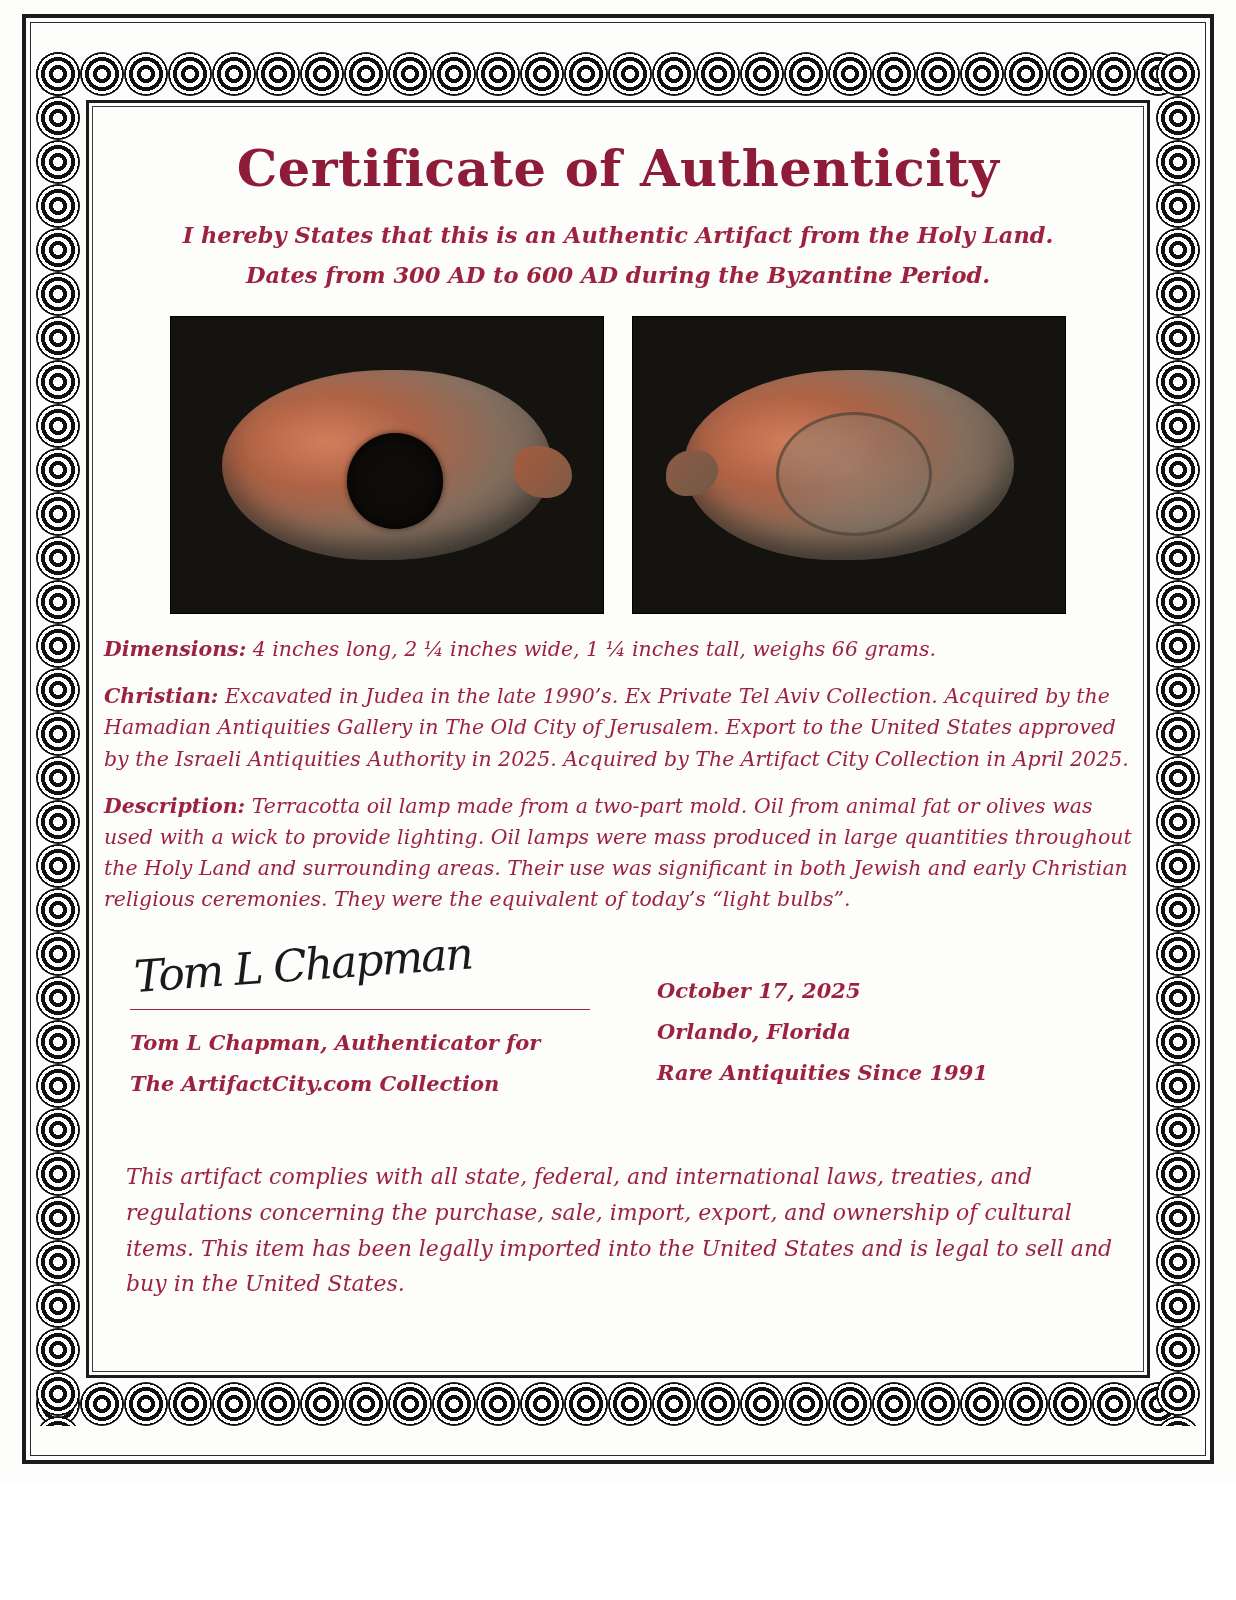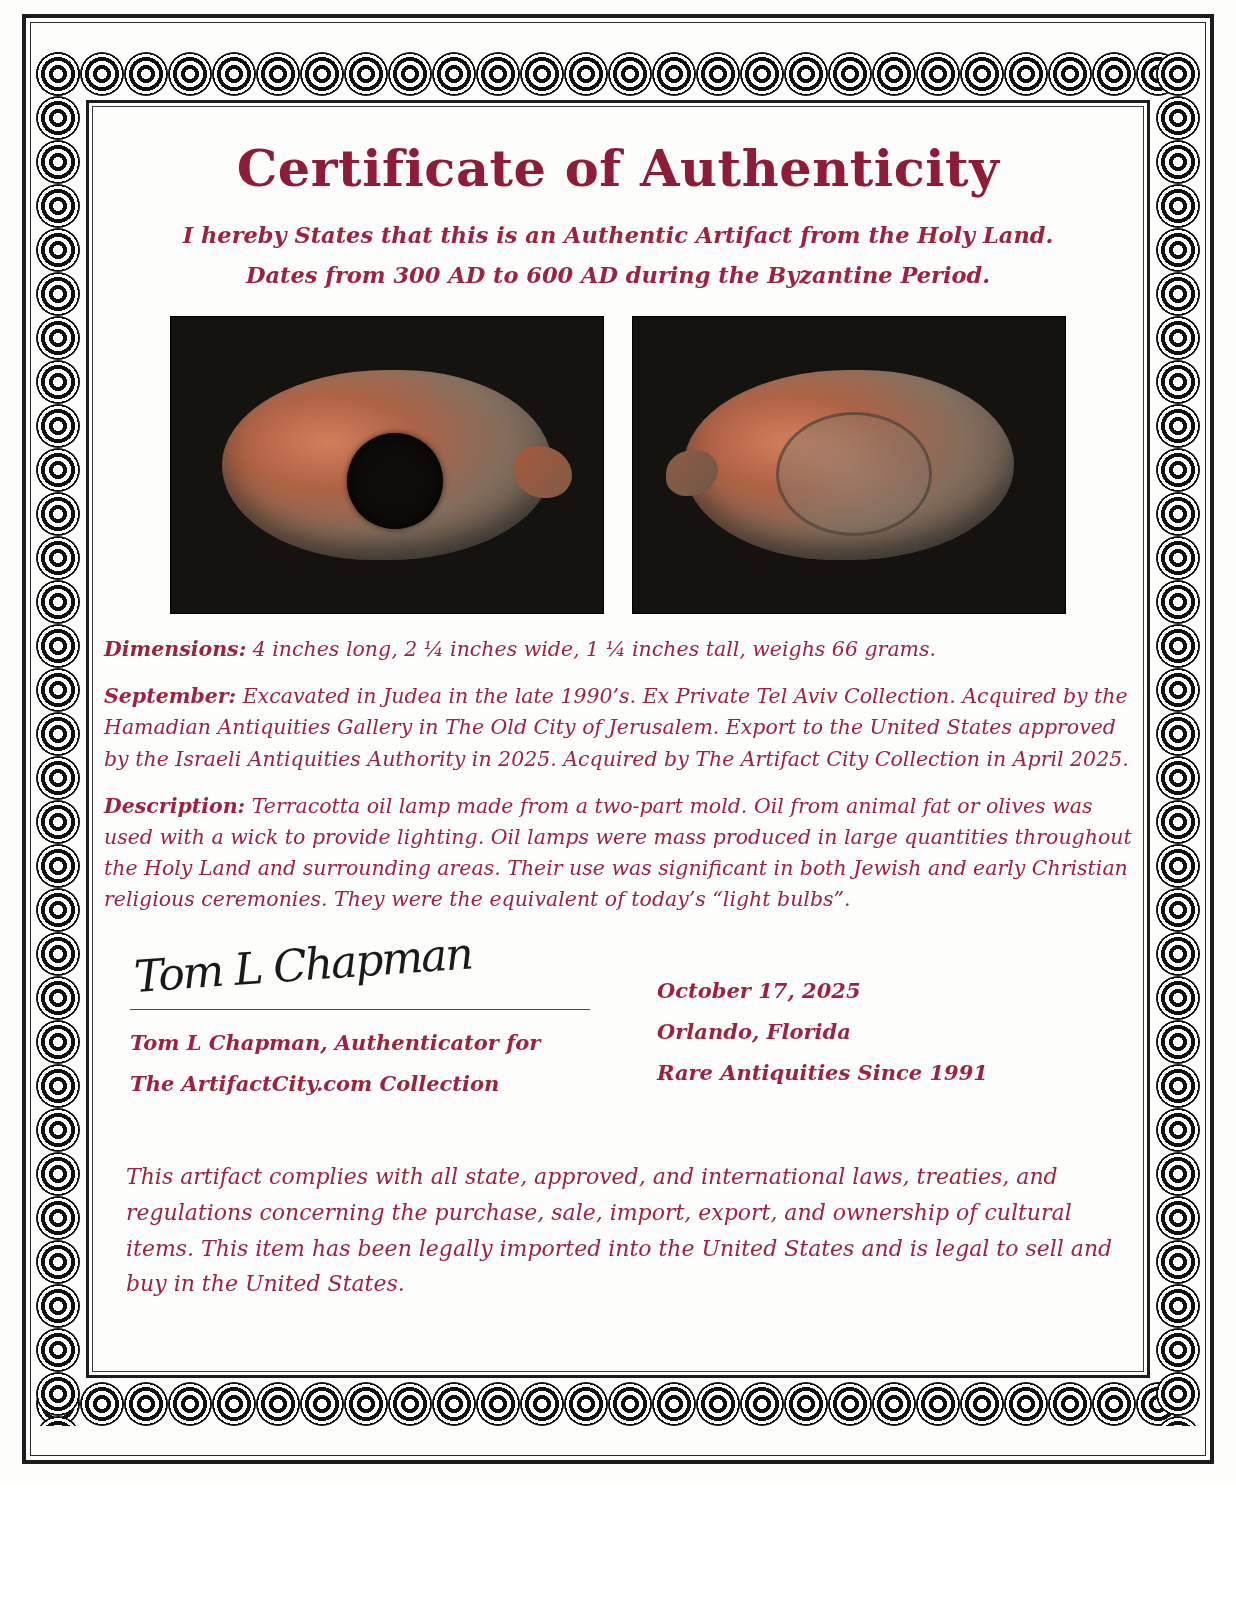--- a/index.html
+++ b/index.html
@@ -431,37 +431,37 @@
       <div class="photo">
         <div class="lamp right-lamp"></div>
       </div>
     </div>
 
     <p class="field-block">
       <span class="field-label">Dimensions:</span><span> 4 inches long, 2 ¼ inches wide, 1 ¼ inches tall, weighs 66 grams.</span>
     </p>
 
     <p class="field-block">
-      <span class="field-label">September:</span><span> Excavated in Judea in the late 1990’s. Ex Private Tel Aviv Collection. Acquired by the Hamadian Antiquities Gallery in The Old City of Jerusalem. Export to the United States approved by the Israeli Antiquities Authority in 2025. Acquired by The Artifact City Collection in April 2025.</span>
+      <span class="field-label">Christian:</span><span> Excavated in Judea in the late 1990’s. Ex Private Tel Aviv Collection. Acquired by the Hamadian Antiquities Gallery in The Old City of Jerusalem. Export to the United States approved by the Israeli Antiquities Authority in 2025. Acquired by The Artifact City Collection in April 2025.</span>
     </p>
 
     <p class="field-block">
       <span class="field-label">Description:</span><span> Terracotta oil lamp made from a two-part mold. Oil from animal fat or olives was used with a wick to provide lighting. Oil lamps were mass produced in large quantities throughout the Holy Land and surrounding areas. Their use was significant in both Jewish and early Christian religious ceremonies. They were the equivalent of today’s “light bulbs”.</span>
     </p>
 
     <div class="sig-area">
       <div class="sig-mark">Tom L Chapman</div>
       <div class="sig-rule"></div>
       <div class="sig-col-left">
         <div class="sig-line">Tom L Chapman, Authenticator for</div>
         <div class="sig-line">The ArtifactCity.com Collection</div>
       </div>
       <div class="sig-col-right">
         <div class="sig-line">October 17, 2025</div>
         <div class="sig-line">Orlando, Florida</div>
         <div class="sig-line">Rare Antiquities Since 1991</div>
       </div>
     </div>
 
-    <div class="legal-block">This artifact complies with all state, approved, and international laws, treaties, and regulations concerning the purchase, sale, import, export, and ownership of cultural items. This item has been legally imported into the United States and is legal to sell and buy in the United States.</div>
+    <div class="legal-block">This artifact complies with all state, federal, and international laws, treaties, and regulations concerning the purchase, sale, import, export, and ownership of cultural items. This item has been legally imported into the United States and is legal to sell and buy in the United States.</div>
 
   </div>
 </div>
 
 </body></html>

